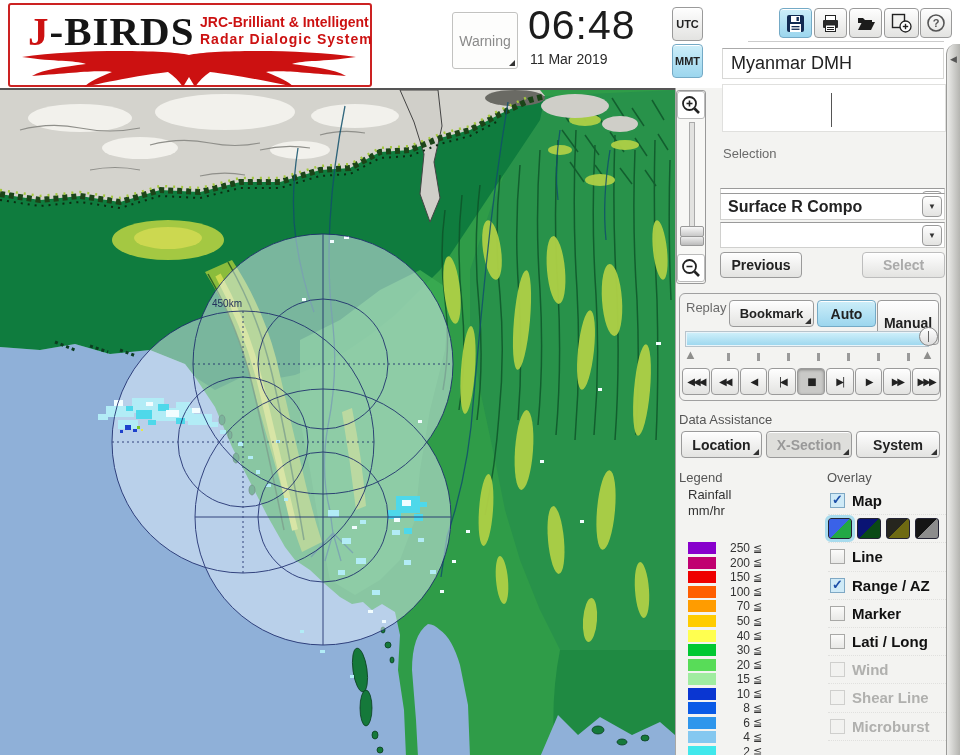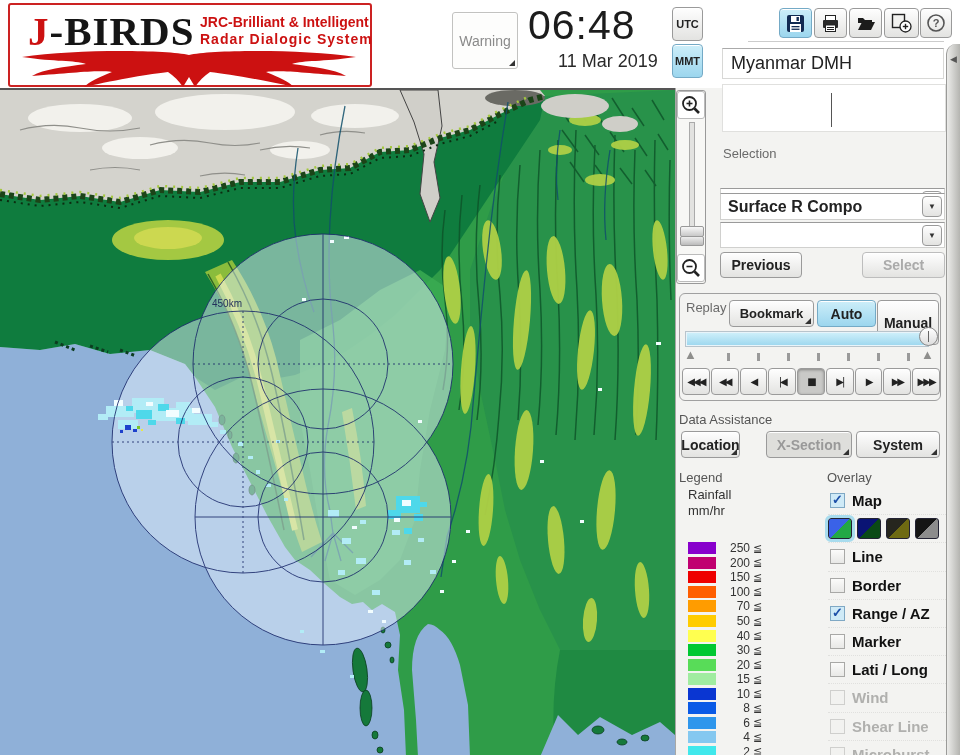--- a/index.html
+++ b/index.html
@@ -14,21 +14,21 @@
   #logo-sub1{top:9px;}
   #logo-sub2{top:26px;letter-spacing:1px;}
   #eagle{left:6px;top:44px;}
   .btn{background:linear-gradient(#fefefe,#e3e3e1);border:1px solid #9a9a9a;border-radius:4px;box-shadow:inset 0 1px 0 #fff;color:#222;display:flex;align-items:center;justify-content:center;box-sizing:border-box;}
   .btn.blue{background:linear-gradient(#cdeef9,#9cd6ee);border-color:#74aac6;text-align:center;}
   .btn.pressed{background:#c9c9c7;box-shadow:inset 0 1px 3px rgba(0,0,0,.35);}
   .btn.disabled{color:#aaa;}
   .corner-tri{position:absolute;right:2px;bottom:2px;width:0;height:0;border-left:6px solid transparent;border-bottom:6px solid #333;}
   #warning-btn{left:452px;top:12px;width:66px;height:57px;background:#fdfdfc;border:1px solid #c2c2c0;border-radius:3px;color:#8a8a8a;font-size:14px;}
   #clock-time{left:528px;top:2px;font-size:41px;color:#1c1c1c;letter-spacing:1px;}
-  #clock-date{left:530px;top:51px;font-size:18px;color:#2a2a2a;margin-left:28px;}
+  #clock-date{left:530px;top:51px;font-size:14px;color:#2a2a2a;}
   .tz-btn{left:672px;width:31px;height:34px;font-size:11px;font-weight:bold;border-radius:4px;}
   #tz-utc{top:7px;}
   #tz-mmt{top:44px;}
   .tool-btn{top:8px;width:33px;height:30px;}
   #sep-line{left:748px;top:41px;width:196px;height:1px;background:#ccc;}
   #station-box{left:722px;top:48px;width:222px;height:31px;background:#fff;border:1px solid #d8d8d6;border-top-color:#aaa;font-size:18px;color:#222;display:flex;align-items:center;padding-left:8px;box-sizing:border-box;}
   
   #panel{left:675px;top:88px;width:272px;height:667px;background:#f3f3f1;border-left:1px solid #a8a8a6;box-sizing:border-box;}
   #blank-field{left:722px;top:84px;width:222px;height:46px;background:#fff;border:1px solid #e0e0de;}
   #blank-cursor{left:831px;top:93px;width:1px;height:34px;background:#555;}
@@ -48,21 +48,21 @@
   #replay-track{left:686px;top:332px;width:240px;height:12px;background:linear-gradient(#cdeffa,#9fd8ef);border:1px solid #e8f4fa;outline:1px solid #b8c4cc;}
   #replay-handle{left:919px;top:327px;width:19px;height:19px;border-radius:50%;background:linear-gradient(#fff,#ddd);border:1px solid #888;box-sizing:border-box;}
   #replay-handle::after{content:"";position:absolute;left:8px;top:3px;width:1px;height:11px;background:#666;}
   .slider-tri{top:348px;font-size:13px;color:#8e8e8c;line-height:14px;}
   .tick{top:353px;width:3px;height:8px;background:#9a9a9a;}
   #playback-row{left:682px;top:368px;width:258px;height:28px;display:flex;gap:1px;}
   .pb-btn{flex:1;height:27px;font-size:10px;letter-spacing:-2px;padding:0;font-family:"DejaVu Sans",sans-serif;color:#222;}
   
   #da-label{left:679px;top:412px;color:#555;}
   .da-btn{top:431px;height:27px;font-size:14px;font-weight:bold;}
-  #da-0{left:681px;width:59px;}
+  #da-0{left:681px;width:81px;}
   #da-1{left:766px;width:86px;background:#dededb;color:#999;}
   #da-2{left:856px;width:84px;}
   
   #legend-label{left:679px;top:470px;color:#555;}
   #overlay-label{left:827px;top:470px;color:#555;}
   #rainfall-1{left:688px;top:487px;font-size:13px;color:#333;}
   #rainfall-2{left:688px;top:503px;font-size:13px;color:#333;}
   #legend-rows{left:688px;top:521px;width:130px;margin-top:20px;}
   .lg-row{display:flex;align-items:center;height:14.55px;}
   .lg-swatch{width:28px;height:12px;}
@@ -341,24 +341,20 @@
         <span class="map-style sel" style="background: linear-gradient(135deg, rgb(58, 98, 232) 50%, rgb(35, 168, 69) 50%);"></span>
         <span class="map-style" style="background: linear-gradient(135deg, rgb(10, 20, 116) 50%, rgb(10, 74, 22) 50%);"></span>
         <span class="map-style" style="background: linear-gradient(135deg, rgb(38, 38, 30) 50%, rgb(110, 106, 18) 50%);"></span>
         <span class="map-style" style="background: linear-gradient(135deg, rgb(21, 21, 21) 50%, rgb(140, 140, 140) 50%);"></span>
       </div>
   <div class="ov-row">
     <span class="ov-check"></span>
     <span class="ov-label">Line</span>
   </div>
 
-  <div class="ov-row">
-    <span class="ov-check"></span>
-    <span class="ov-label">Border</span>
-  </div>
 
   <div class="ov-row">
     <span class="ov-check on">✓</span>
     <span class="ov-label">Range / AZ</span>
   </div>
 
   <div class="ov-row">
     <span class="ov-check"></span>
     <span class="ov-label">Marker</span>
   </div>

